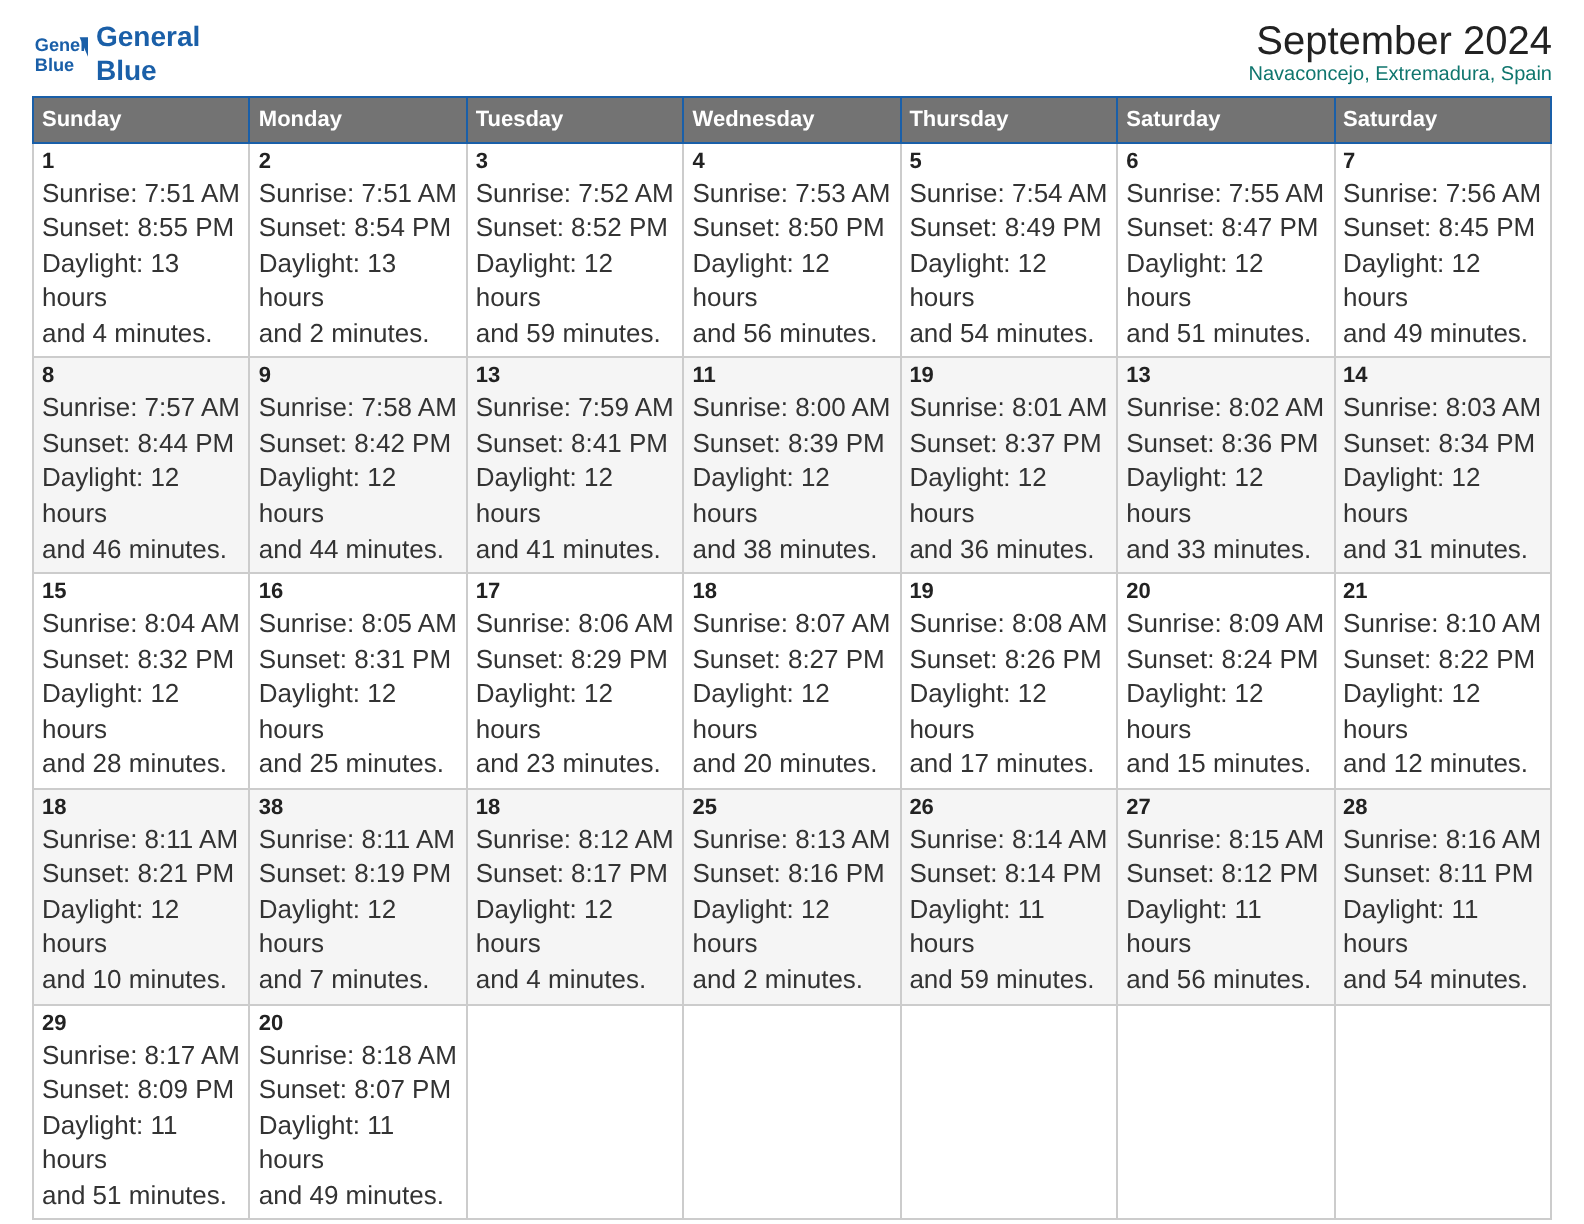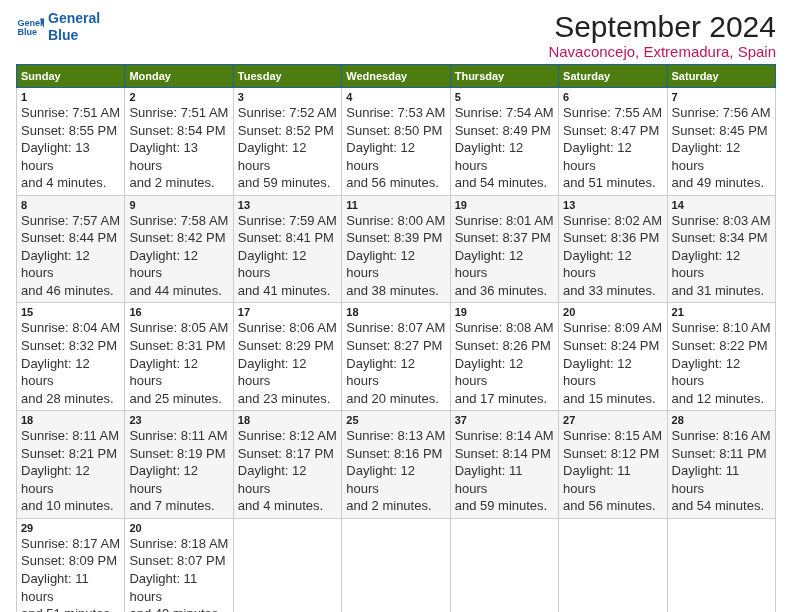--- a/index.html
+++ b/index.html
@@ -37,37 +37,37 @@
       display: flex;
       flex-direction: column;
       font-size: 14px;
       font-weight: bold;
       color: #1a5fa8;
     }
     .title-block {
       text-align: right;
     }
     .main-title {
-      font-size: 30px;
+      font-size: 20px;
       font-weight: normal;
       color: #222;
       line-height: 1.1;
     }
     .subtitle {
-      font-size: 15px;
-      color: #be185d;
+      font-size: 10px;
+      color: #0f766e;
     }
     .calendar {
       width: 100%;
       border-collapse: collapse;
       margin-top: 4px;
       font-size: 9.5px;
     }
     .calendar thead th {
-      background: #4d7c0f;
+      background: #737373;
       color: #fff;
       padding: 5px 4px;
       text-align: left;
       font-size: 11px;
       font-weight: bold;
       border: 1px solid #1a5fa8;
     }
     .calendar tbody td {
       border: 1px solid #ccc;
       vertical-align: top;
@@ -219,33 +219,33 @@
             <span class="day-num">21</span>
             <div class="day-info">Sunrise: 8:10 AM<br>Sunset: 8:22 PM<br>Daylight: 12 hours<br>and 12 minutes.</div>
           </td>
         </tr>
         <tr>
           <td>
             <span class="day-num">18</span>
             <div class="day-info">Sunrise: 8:11 AM<br>Sunset: 8:21 PM<br>Daylight: 12 hours<br>and 10 minutes.</div>
           </td>
           <td>
-            <span class="day-num">23</span>
+            <span class="day-num">38</span>
             <div class="day-info">Sunrise: 8:11 AM<br>Sunset: 8:19 PM<br>Daylight: 12 hours<br>and 7 minutes.</div>
           </td>
           <td>
             <span class="day-num">18</span>
             <div class="day-info">Sunrise: 8:12 AM<br>Sunset: 8:17 PM<br>Daylight: 12 hours<br>and 4 minutes.</div>
           </td>
           <td>
             <span class="day-num">25</span>
             <div class="day-info">Sunrise: 8:13 AM<br>Sunset: 8:16 PM<br>Daylight: 12 hours<br>and 2 minutes.</div>
           </td>
           <td>
-            <span class="day-num">37</span>
+            <span class="day-num">26</span>
             <div class="day-info">Sunrise: 8:14 AM<br>Sunset: 8:14 PM<br>Daylight: 11 hours<br>and 59 minutes.</div>
           </td>
           <td>
             <span class="day-num">27</span>
             <div class="day-info">Sunrise: 8:15 AM<br>Sunset: 8:12 PM<br>Daylight: 11 hours<br>and 56 minutes.</div>
           </td>
           <td>
             <span class="day-num">28</span>
             <div class="day-info">Sunrise: 8:16 AM<br>Sunset: 8:11 PM<br>Daylight: 11 hours<br>and 54 minutes.</div>
           </td>

